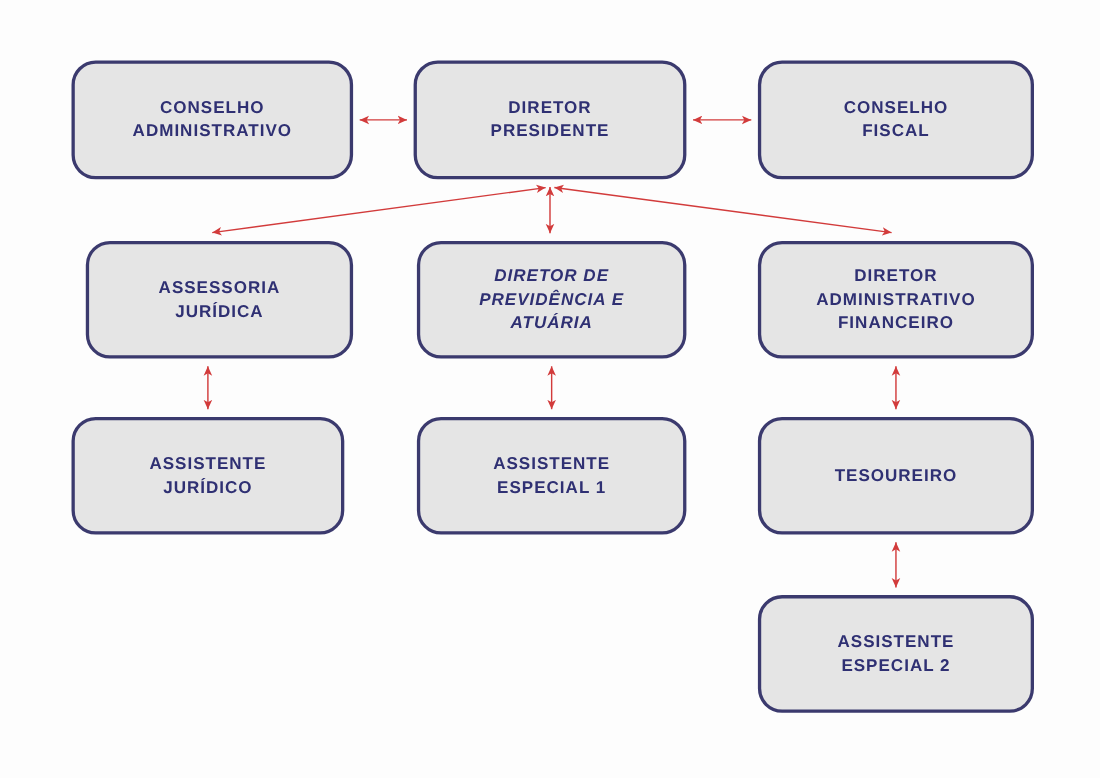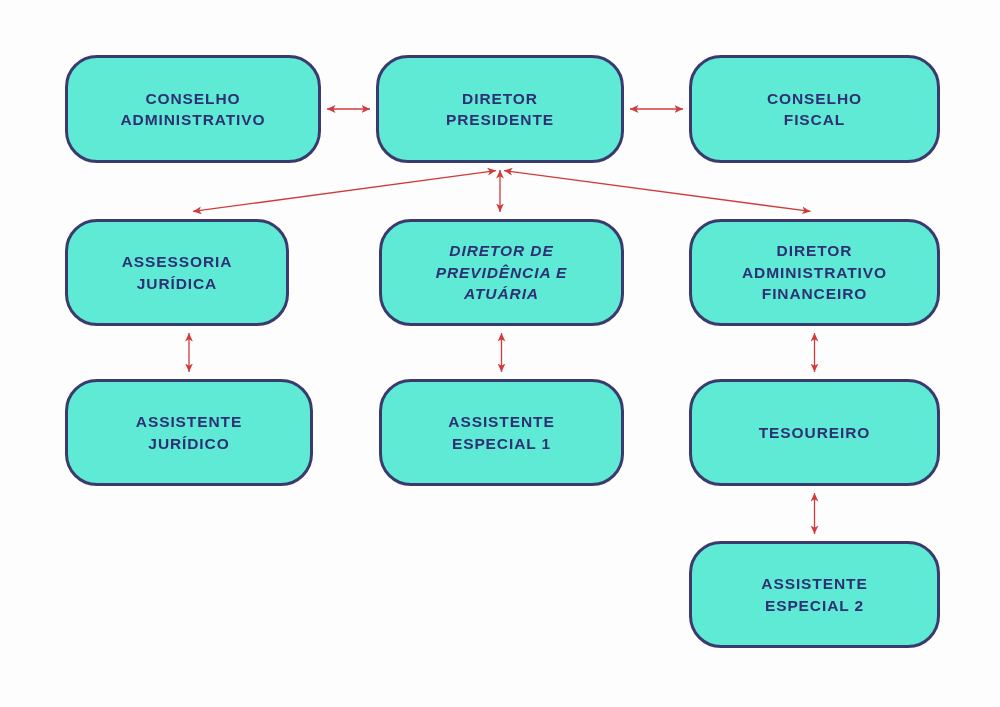--- a/index.html
+++ b/index.html
@@ -26,23 +26,23 @@
     height: 707px;
     pointer-events: none;
   }
   .node {
     position: absolute;
     box-sizing: border-box;
     display: flex;
     align-items: center;
     justify-content: center;
     text-align: center;
-    background: #5eead4;
+    background: #e5e5e5;
     border: 3px solid #3b3a6e;
-    border-radius: 32px;
+    border-radius: 22px;
     z-index: 2;
   }
   .node-label {
     color: #2f3073;
     font-weight: bold;
     font-size: 15.5px;
     letter-spacing: 0.9px;
     line-height: 1.38;
     padding: 0 10px;
     white-space: pre-line;
@@ -80,21 +80,21 @@
 ADMINISTRATIVO</div>
       </div>
       <div class="node" style="left: 376px; top: 55px; width: 248px; height: 108px; border-color: rgb(59, 58, 110);">
         <div class="node-label" style="color: rgb(47, 48, 115);">DIRETOR
 PRESIDENTE</div>
       </div>
       <div class="node" style="left: 689px; top: 55px; width: 251px; height: 108px; border-color: rgb(59, 58, 110);">
         <div class="node-label" style="color: rgb(47, 48, 115);">CONSELHO
 FISCAL</div>
       </div>
-      <div class="node" style="left: 65px; top: 219px; width: 224px; height: 107px; border-color: rgb(59, 58, 110);">
+      <div class="node" style="left: 78px; top: 219px; width: 243px; height: 107px; border-color: rgb(59, 58, 110);">
         <div class="node-label" style="color: rgb(47, 48, 115);">ASSESSORIA
 JURÍDICA</div>
       </div>
       <div class="node" style="left: 379px; top: 219px; width: 245px; height: 107px; border-color: rgb(59, 58, 110);">
         <div class="node-label" style="color: rgb(47, 48, 115); font-style: italic;">DIRETOR DE
 PREVIDÊNCIA E
 ATUÁRIA</div>
       </div>
       <div class="node" style="left: 689px; top: 219px; width: 251px; height: 107px; border-color: rgb(59, 58, 110);">
         <div class="node-label" style="color: rgb(47, 48, 115);">DIRETOR

